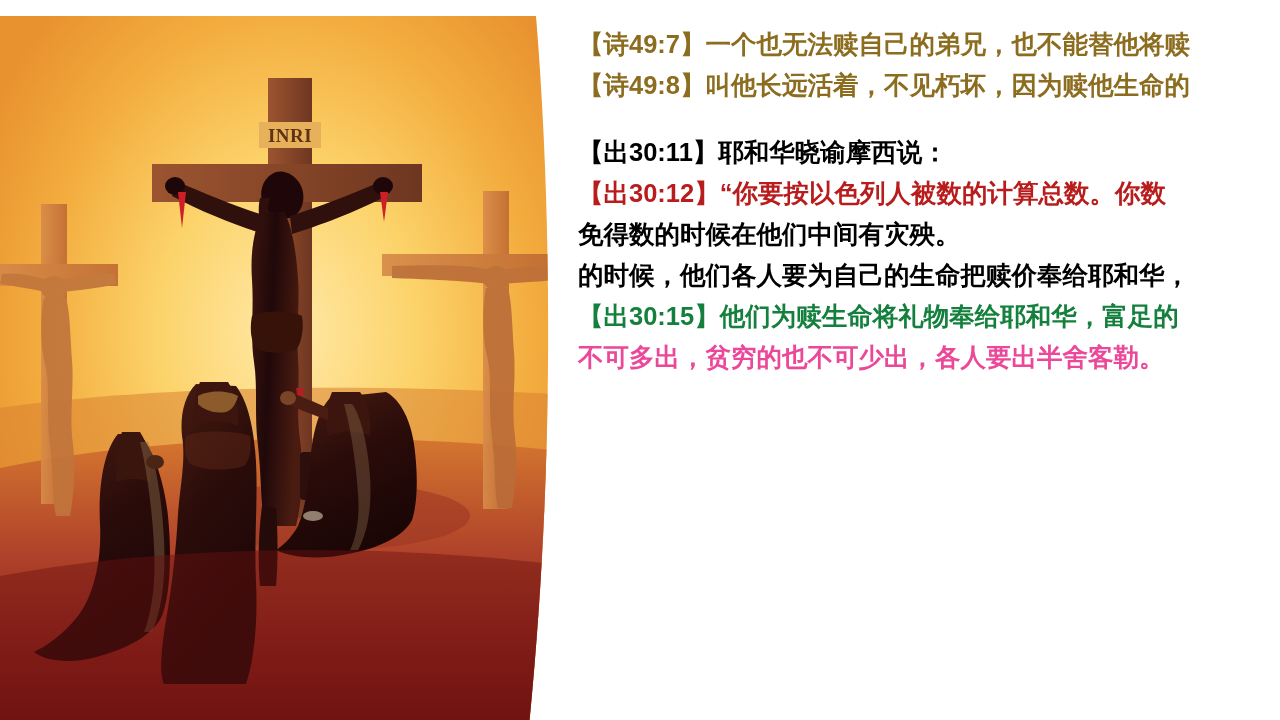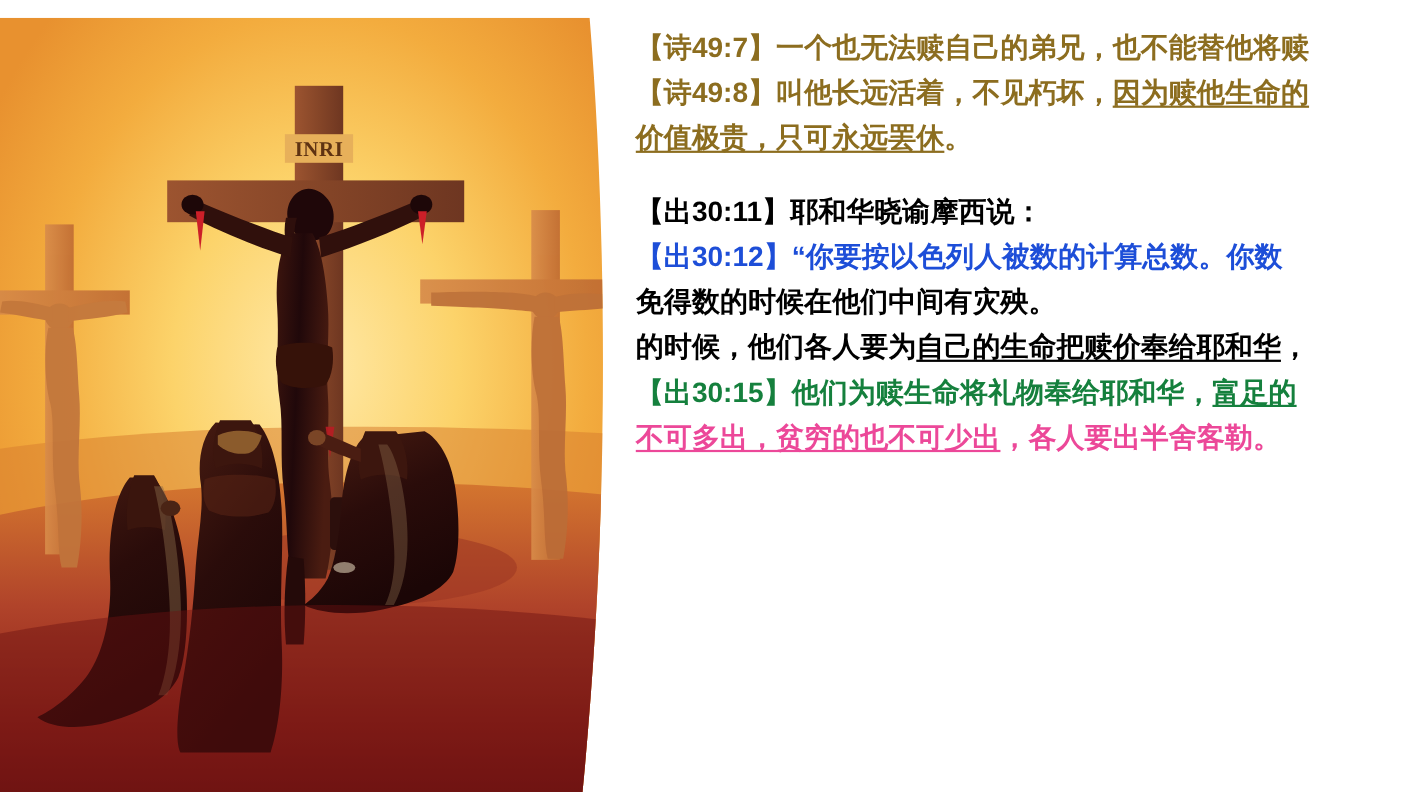--- a/index.html
+++ b/index.html
@@ -51,21 +51,20 @@
   .verse-line {
     font-size: 25.5px;
     font-weight: bold;
     line-height: 41px;
     letter-spacing: 0px;
     margin: 0;
     word-break: break-all;
   }
 
   .u {
-    text-decoration: underline;
     text-decoration-thickness: 2px;
     text-underline-offset: 3px;
   }
 </style>
 </head>
 <body>
 
 <div class="slide">
 
   <div class="illustration">
@@ -242,25 +241,24 @@
         <path d="M0,560 C160,530 360,526 552,548 L552,720 L0,720 Z" fill="#6d1211" opacity="0.45"></path>
       </g>
     </svg>
   </div>
 
   <div class="scripture">
     <div id="scripture-blocks">
         <div class="verse-block">
           <div class="verse-line" style="color: rgb(140, 109, 31);"><span>【诗49:7】一个也无法赎自己的弟兄，也不能替他将赎</span></div>
           <div class="verse-line" style="color: rgb(140, 109, 31);"><span>【诗49:8】叫他长远活着，不见朽坏，</span><span class="u">因为赎他生命的</span></div>
-          <div class="verse-line" style="color: rgb(140, 109, 31);"><span class="u">价值极贵，只可永远罢休</span><span>。</span></div>
         </div>
         <div class="verse-block">
           <div class="verse-line" style="color: rgb(0, 0, 0);"><span>【出30:11】耶和华晓谕摩西说：</span></div>
-          <div class="verse-line" style="color: #1d4ed8;"><span>【出30:12】“你要按以色列人被数的计算总数。你数</span></div>
+          <div class="verse-line" style="color: #b91c1c;"><span>【出30:12】“你要按以色列人被数的计算总数。你数</span></div>
           <div class="verse-line" style="color: rgb(0, 0, 0);"><span>免得数的时候在他们中间有灾殃。</span></div>
           <div class="verse-line" style="color: rgb(0, 0, 0);"><span>的时候，他们各人要为</span><span class="u">自己的生命把赎价奉给耶和华</span><span>，</span></div>
           <div class="verse-line" style="color: #15803d;"><span>【出30:15】他们为赎生命将礼物奉给耶和华，</span><span class="u">富足的</span></div>
           <div class="verse-line" style="color: #ec4899;"><span class="u">不可多出，贫穷的也不可少出</span><span>，各人要出半舍客勒。</span></div>
         </div>
       </div>
   </div>
 
 </div>
 

